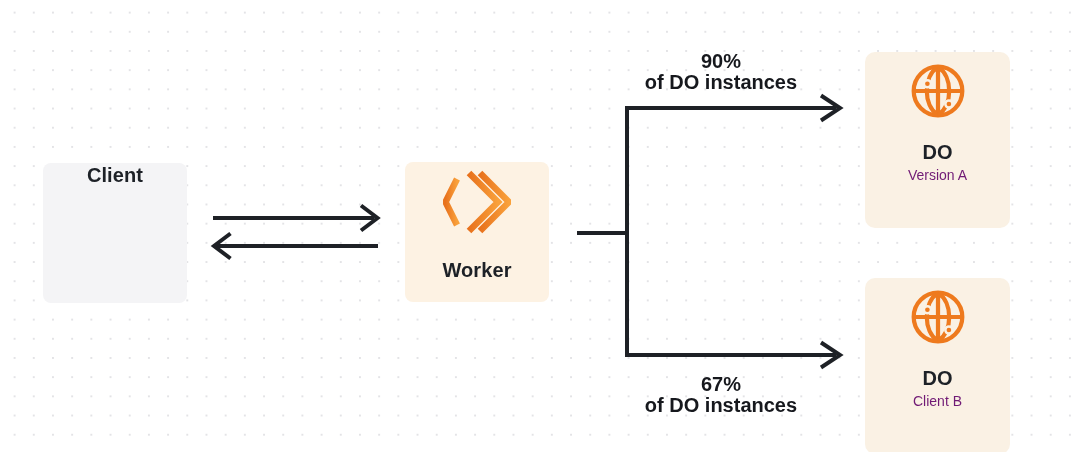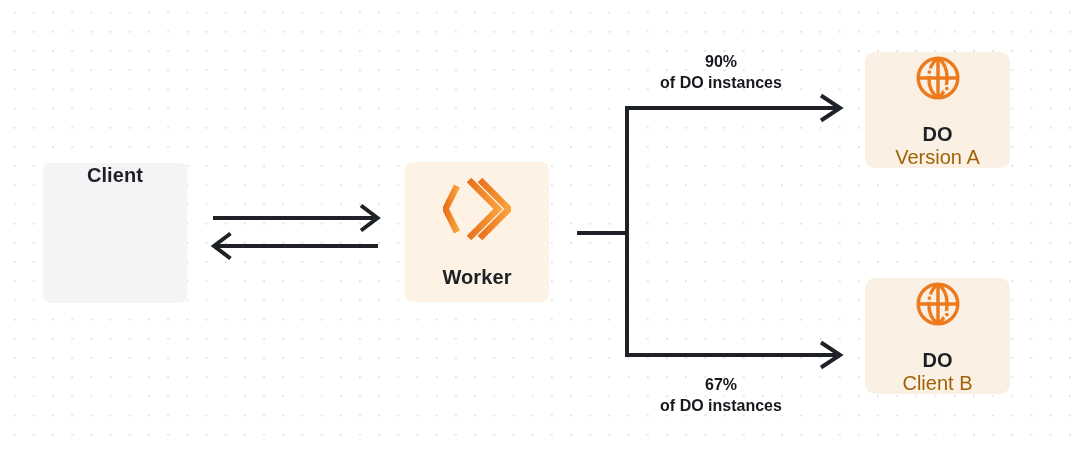--- a/index.html
+++ b/index.html
@@ -36,54 +36,54 @@
     background: #f4f4f6;
     border-radius: 8px;
     justify-content: flex-start;
   }
 
   .worker-box {
     left: 405px; top: 162px;
     width: 144px; height: 140px;
     background: #fdf2e3;
     border-radius: 8px;
-    padding-top: 15px;
+    padding-top: 8px;
   }
   .worker-box .node-label { margin-top: 24px; }
 
   .do-box {
-    width: 145px; height: 116px;
+    width: 145px; height: 176px;
     background: #faf1e4;
     border-radius: 10px;
-    padding-top: 4px;
+    padding-top: 12px;
   }
   .do-box-a { left: 865px; top: 52px; }
   .do-box-b { left: 865px; top: 278px; }
 
   .node-label {
     font-size: 20px;
     font-weight: 700;
     color: #1d2127;
     line-height: 24px;
     letter-spacing: 0.1px;
   }
   .do-box .node-label { margin-top: 22px; line-height: 24px; }
 
   .node-sublabel {
-    font-size: 20px;
+    font-size: 14px;
     font-weight: 400;
-    color: #a16207;
+    color: #701a75;
     line-height: 22px;
   }
 
   .route-label {
     position: absolute;
     width: 220px;
     text-align: center;
-    font-size: 16px;
+    font-size: 20px;
     font-weight: 700;
     color: #16181d;
     line-height: 21px;
   }
   .route-label-a { left: 611px; top: 51px; }
   .route-label-b { left: 611px; top: 374px; }
 
   .icon-svg { display: block; }
 </style>
 </head>

